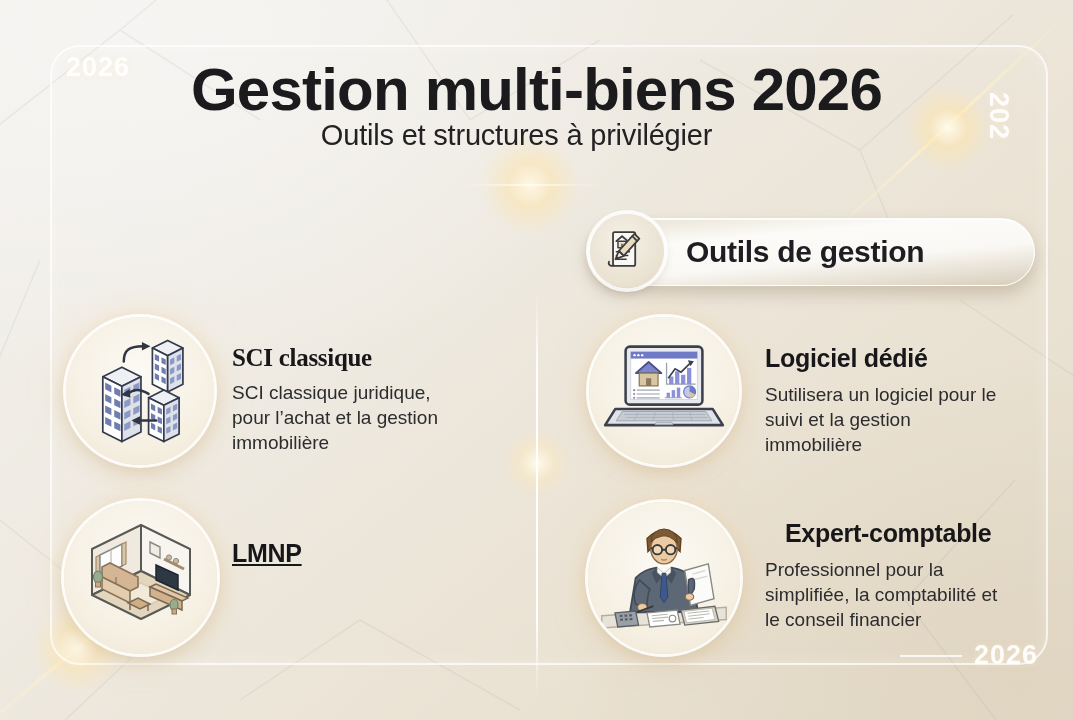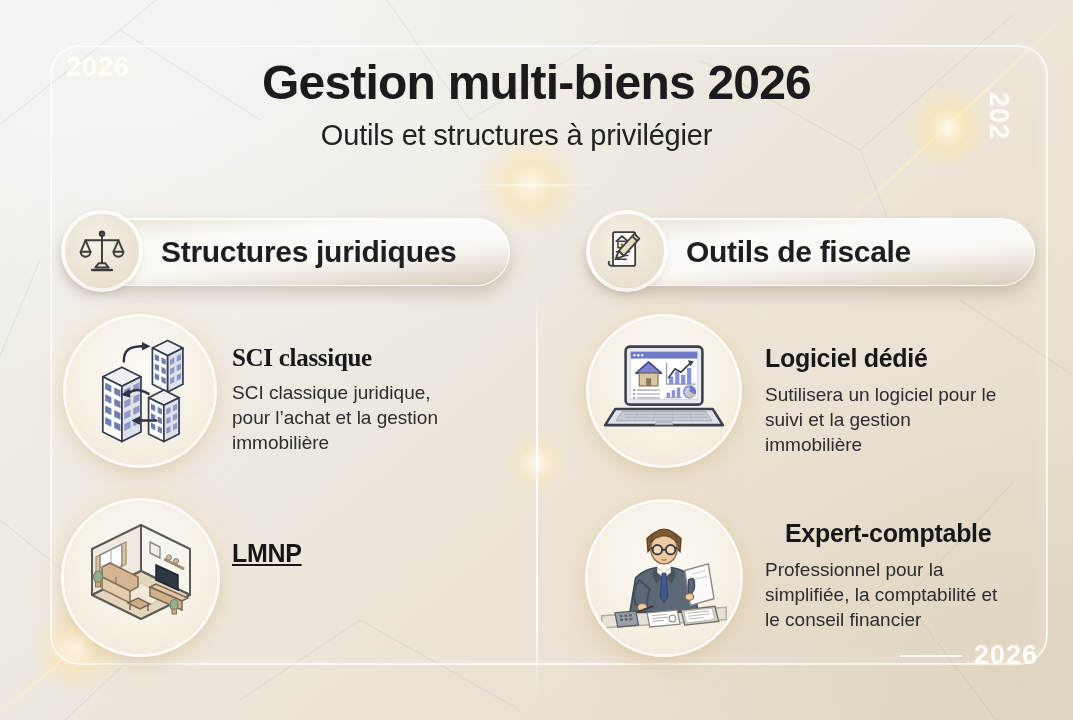--- a/index.html
+++ b/index.html
@@ -46,21 +46,21 @@
     background:radial-gradient(circle,rgba(255,250,235,1) 0%,rgba(255,228,165,.5) 30%,rgba(255,228,165,0) 68%);}
   #flare-bl{left:30px;top:600px;width:95px;height:95px;
     background:radial-gradient(circle,rgba(255,250,235,.95) 0%,rgba(255,228,165,.45) 30%,rgba(255,228,165,0) 68%);}
   #flare-divider{left:502px;top:428px;width:70px;height:70px;
     background:radial-gradient(circle,rgba(255,250,236,.95) 0%,rgba(255,234,185,.4) 35%,rgba(255,234,185,0) 70%);}
   #divider{left:536px;top:292px;width:2px;height:405px;
     background:linear-gradient(180deg,rgba(255,255,255,0),rgba(255,255,255,.95) 18%,rgba(255,255,255,.95) 82%,rgba(255,255,255,0));}
 
   
   #title{left:0;top:55px;width:1073px;text-align:center;
-    font-size:48px;font-weight:700;letter-spacing:-.8px;color:#1b1b1e;}
+    font-size:60px;font-weight:700;letter-spacing:-.8px;color:#1b1b1e;}
   #subtitle{left:0;top:119px;width:1033px;text-align:center;
     font-size:29px;font-weight:400;letter-spacing:-.2px;color:#222225;}
 
   
   .pill{
     height:66px;width:446px;border-radius:40px;
     background:linear-gradient(175deg,#e7e0d1 0%,#fcfbf8 30%,#faf8f4 60%,#d7cdba 100%);
     border:1px solid rgba(255,255,255,.9);
     box-shadow:0 8px 16px rgba(125,105,75,.28), inset 0 1px 1px rgba(255,255,255,.9);
     display:flex;align-items:center;
@@ -126,38 +126,20 @@
   <div id="year-bottom-group" class="abs">
     <div id="year-bottom-line"></div>
     <div class="year">2026</div>
   </div>
 
   <h1 id="title" class="abs" style="margin:0">Gestion multi-biens 2026</h1>
   <h2 id="subtitle" class="abs" style="margin:0">Outils et structures à privilégier</h2>
 
   <div id="divider" class="abs"></div>
 
-  <div id="pill-left" class="abs pill">
-    <div class="pill-icon">
-      <svg width="46" height="46" viewBox="0 0 56 56">
-        <g stroke="#3d3d3d" stroke-width="2.4" fill="none" stroke-linecap="round" stroke-linejoin="round">
-          <circle cx="28" cy="7" r="2.8" fill="#555"></circle>
-          <line x1="28" y1="10" x2="28" y2="43"></line>
-          <line x1="8" y1="15" x2="48" y2="15"></line>
-          <path d="M8,15 L2,29 M8,15 L14,29"></path>
-          <path d="M2,29 A6,6 0 0 0 14,29 Z" fill="#ece4d4"></path>
-          <path d="M48,15 L42,29 M48,15 L54,29"></path>
-          <path d="M42,29 A6,6 0 0 0 54,29 Z" fill="#ece4d4"></path>
-          <path d="M24,43 h8 l4,5 h-16 Z" fill="#ece4d4"></path>
-          <line x1="16" y1="51" x2="40" y2="51" stroke-width="3"></line>
-        </g>
-      </svg>
-    </div>
-    <div class="pill-label">Structures juridiques</div>
-  </div>
 
   <div id="pill-right" class="abs pill">
     <div class="pill-icon">
       <svg width="46" height="46" viewBox="0 0 56 56">
         <g stroke="#3d3d3d" stroke-width="2.2" stroke-linecap="round" stroke-linejoin="round">
           <rect x="11" y="5" width="27" height="41" rx="2" fill="#faf8f4"></rect>
           <path d="M11,46 c-4,1 -6,-2 -5,-5" fill="none"></path>
           <path d="M15,16 L22,10 L29,16" fill="none"></path>
           <rect x="17" y="16" width="10" height="8" fill="#efe8da" stroke-width="1.8"></rect>
           <rect x="20.5" y="19" width="3" height="5" fill="#8a7a5e" stroke="none"></rect>
@@ -166,21 +148,21 @@
           <line x1="15" y1="29" x2="31" y2="29" stroke-width="1.7"></line>
           <line x1="15" y1="33.5" x2="29" y2="33.5" stroke-width="1.7"></line>
           <line x1="15" y1="38" x2="27" y2="38" stroke-width="1.7"></line>
           <polygon points="37,7 43,13 24,34 18,28" fill="#e9dcc0"></polygon>
           <line x1="34.5" y1="10" x2="40.5" y2="16"></line>
           <polygon points="18,28 24,34 14,38" fill="#f5f2ea"></polygon>
           <polygon points="16.5,34.5 18.5,36.5 14,38" fill="#3d3d3d" stroke="none"></polygon>
         </g>
       </svg>
     </div>
-    <div class="pill-label">Outils de fiscale</div>
+    <div class="pill-label">Outils de gestion</div>
   </div>
 
   <div id="badge-sci" class="abs item-badge">
     <svg width="124" height="124" viewBox="0 0 130 130">
       <g stroke="#343b4d" stroke-width="1.8" stroke-linejoin="round">
 
         <polygon points="26,50 46,40 66,50 46,60" fill="#eef0f3"></polygon>
         <polygon points="26,50 46,60 46,118 26,108" fill="#ffffff"></polygon>
         <polygon points="46,60 66,50 66,108 46,118" fill="#dde1e9"></polygon>
         <g transform="skewY(26.5)" fill="#6f7eae" stroke="none">

